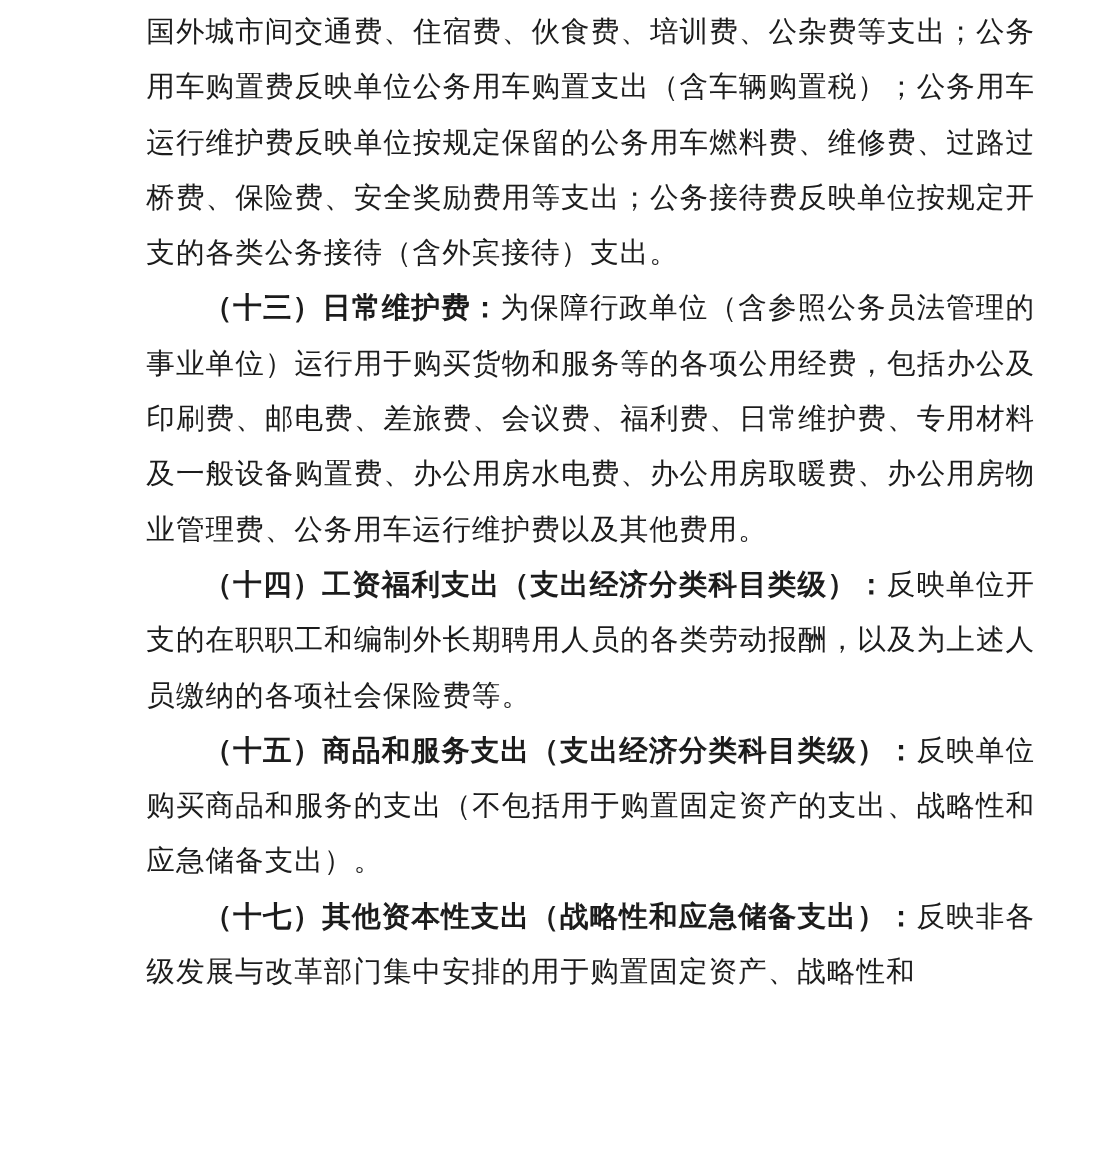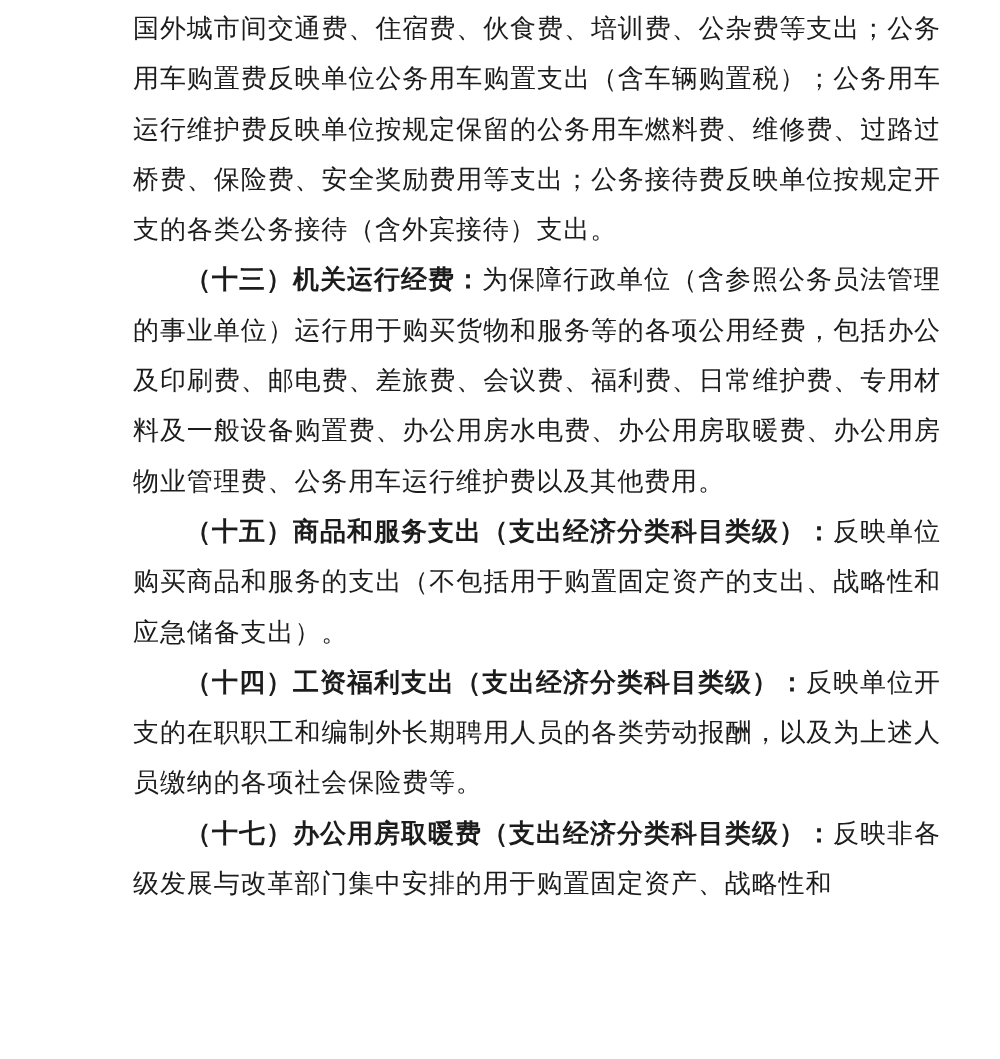--- a/index.html
+++ b/index.html
@@ -35,18 +35,18 @@
   }
   .run { font-weight: normal; }
   .run.bold { font-weight: bold; }
 </style>
 </head>
 <body>
 
 <div class="page">
   <div id="doc-body">
       <p class="para"><span class="run">国外城市间交通费、住宿费、伙食费、培训费、公杂费等支出；公务用车购置费反映单位公务用车购置支出（含车辆购置税）；公务用车运行维护费反映单位按规定保留的公务用车燃料费、维修费、过路过桥费、保险费、安全奖励费用等支出；公务接待费反映单位按规定开支的各类公务接待（含外宾接待）支出。</span></p>
-      <p class="para indent"><span class="run bold">（十三）机关运行经费：</span><span class="run">为保障行政单位（含参照公务员法管理的事业单位）运行用于购买货物和服务等的各项公用经费，包括办公及印刷费、邮电费、差旅费、会议费、福利费、日常维护费、专用材料及一般设备购置费、办公用房水电费、办公用房取暖费、办公用房物业管理费、公务用车运行维护费以及其他费用。</span></p>
+      <p class="para indent"><span class="run bold">（十三）日常维护费：</span><span class="run">为保障行政单位（含参照公务员法管理的事业单位）运行用于购买货物和服务等的各项公用经费，包括办公及印刷费、邮电费、差旅费、会议费、福利费、日常维护费、专用材料及一般设备购置费、办公用房水电费、办公用房取暖费、办公用房物业管理费、公务用车运行维护费以及其他费用。</span></p>
+      <p class="para indent"><span class="run bold">（十四）工资福利支出（支出经济分类科目类级）：</span><span class="run">反映单位开支的在职职工和编制外长期聘用人员的各类劳动报酬，以及为上述人员缴纳的各项社会保险费等。</span></p>
       <p class="para indent"><span class="run bold">（十五）商品和服务支出（支出经济分类科目类级）：</span><span class="run">反映单位购买商品和服务的支出（不包括用于购置固定资产的支出、战略性和应急储备支出）。</span></p>
-      <p class="para indent"><span class="run bold">（十四）工资福利支出（支出经济分类科目类级）：</span><span class="run">反映单位开支的在职职工和编制外长期聘用人员的各类劳动报酬，以及为上述人员缴纳的各项社会保险费等。</span></p>
-      <p class="para indent"><span class="run bold">（十七）办公用房取暖费（支出经济分类科目类级）：</span><span class="run">反映非各级发展与改革部门集中安排的用于购置固定资产、战略性和</span></p>
+      <p class="para indent"><span class="run bold">（十七）其他资本性支出（战略性和应急储备支出）：</span><span class="run">反映非各级发展与改革部门集中安排的用于购置固定资产、战略性和</span></p>
     </div>
 </div>
 
 </body></html>

